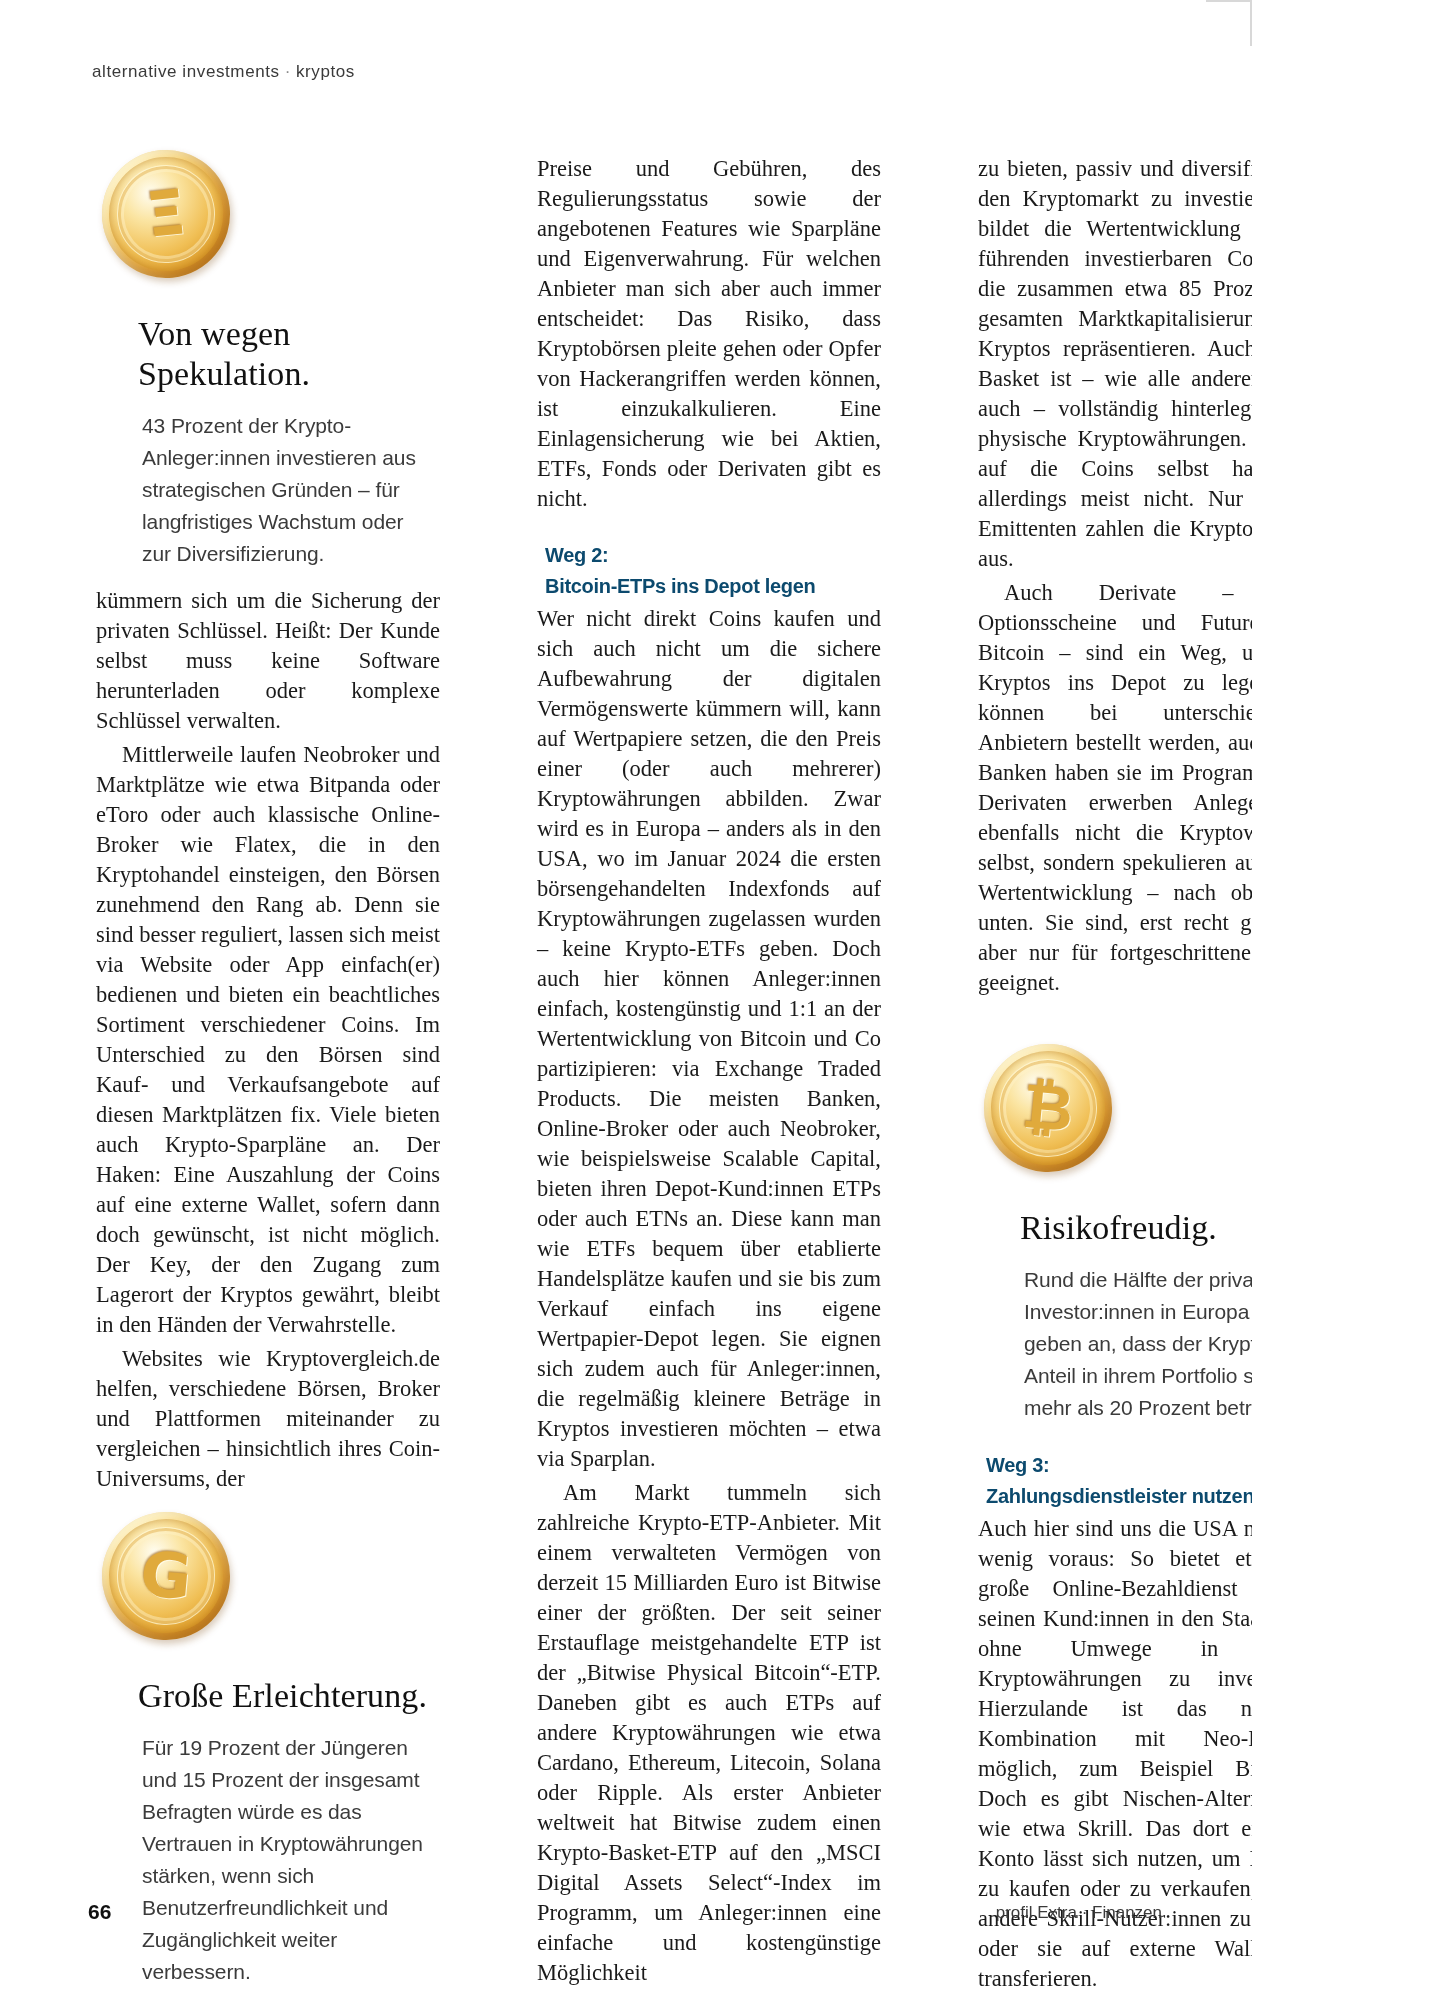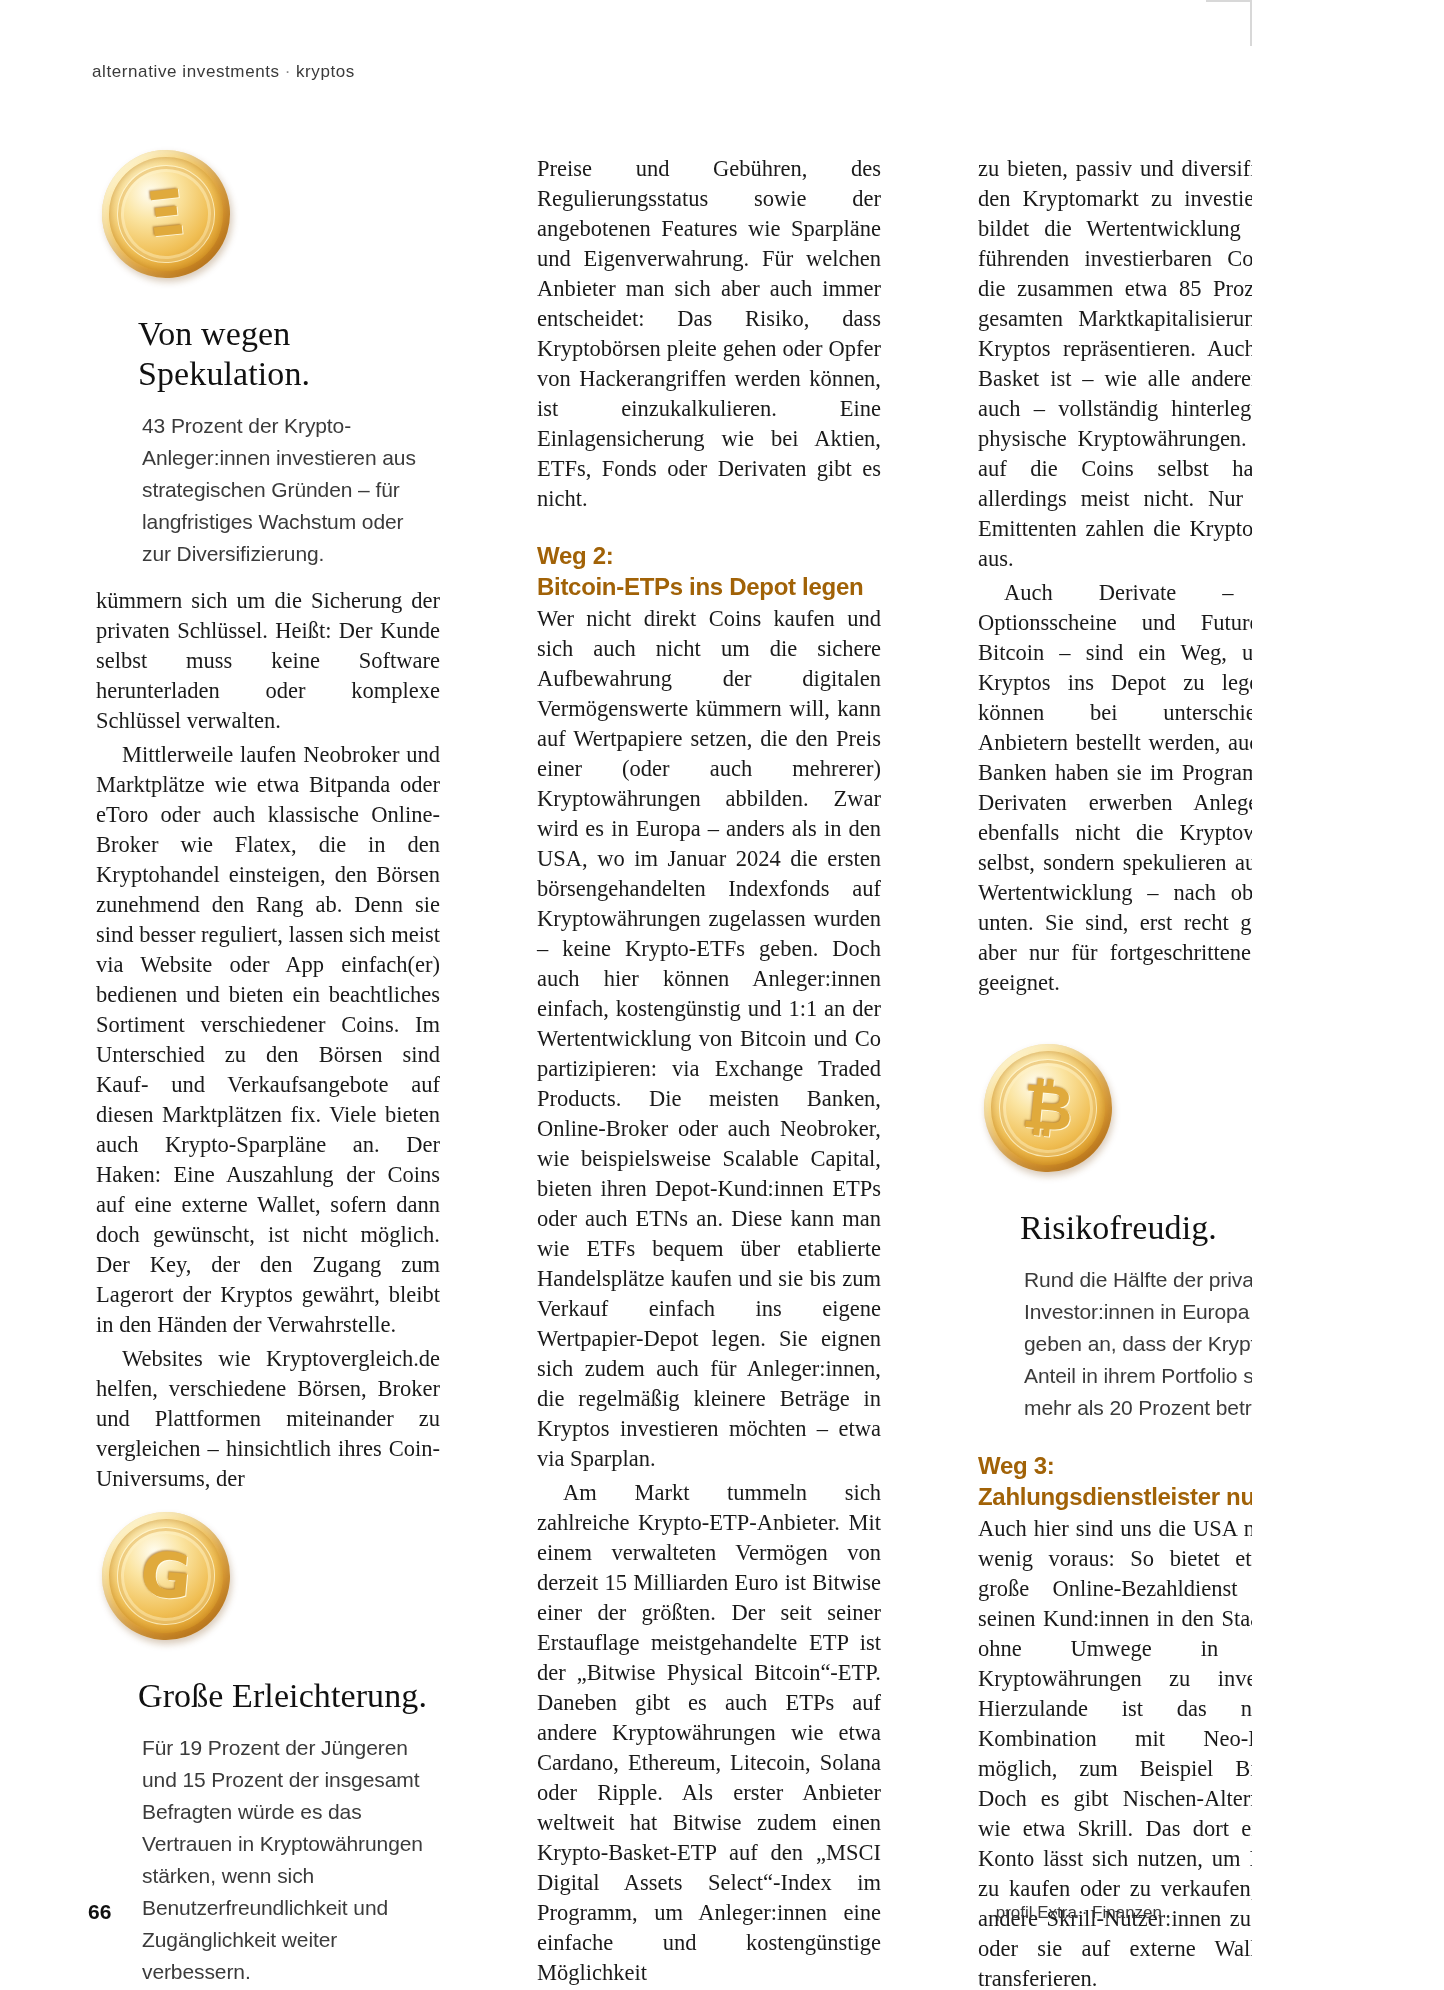--- a/index.html
+++ b/index.html
@@ -126,26 +126,26 @@
     font-family: "Liberation Sans", sans-serif;
     font-size: 21px;
     line-height: 32px;
     color: #3b3b3b;
     letter-spacing: -0.1px;
   }
   .teaser.indented { padding-left: 34px; }
 
   
   .weg {
-    margin: 26px 0 0 4px;
+    margin: 26px 0 0 12px;
     font-family: "Liberation Sans", sans-serif;
     font-weight: bold;
-    font-size: 24px;
+    font-size: 20px;
     line-height: 31px;
-    color: #a16207;
+    color: #0c4a6e;
     letter-spacing: -0.3px;
   }
   .weg + p.body { margin-top: 2px; }
   .gap-top { margin-top: 21px; }
 
   
   .footer-page {
     position: absolute;
     left: 88px;
     top: 1900px;

